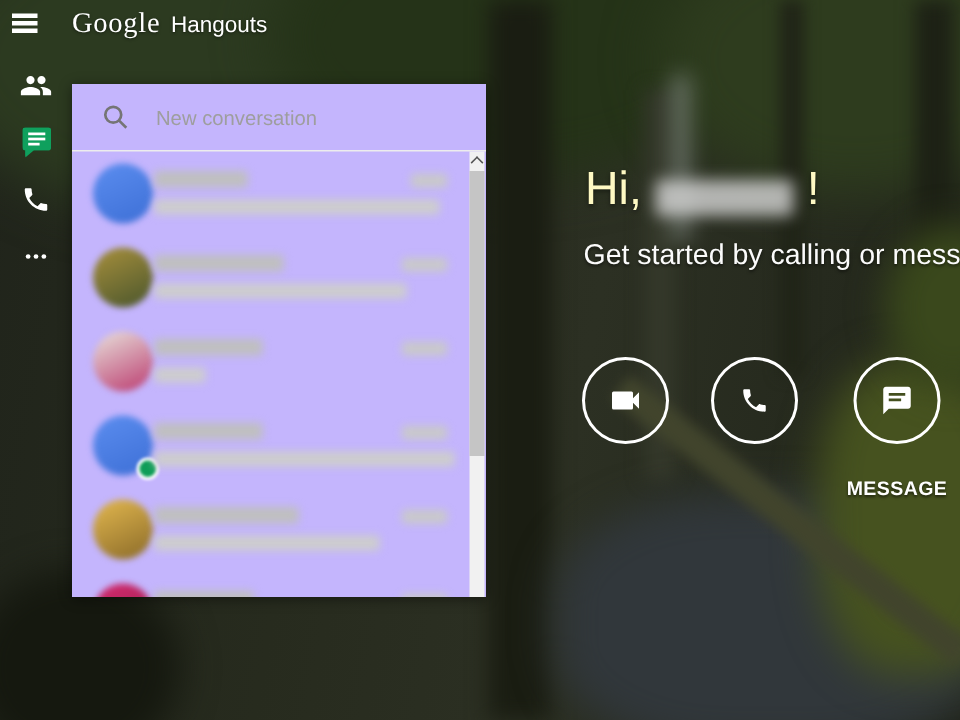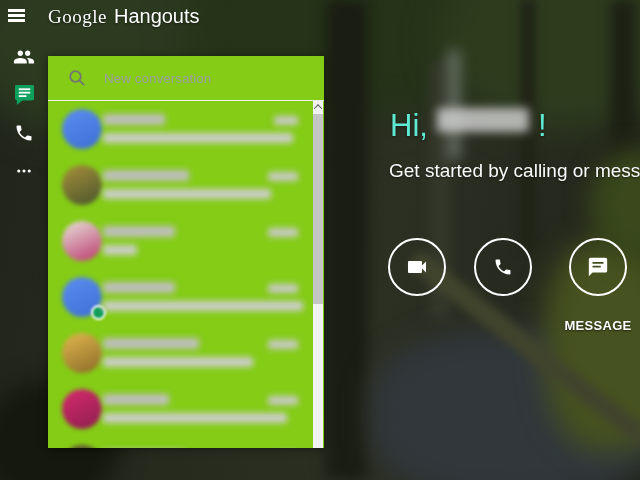--- a/index.html
+++ b/index.html
@@ -25,29 +25,29 @@
   .rocks2 { left:590px; top:150px; width:90px; height:110px; background:#3a481c; filter:blur(12px); border-radius:50%; }
   .log { left:420px; top:250px; width:290px; height:20px; background:#41442c; filter:blur(4px); transform:rotate(38deg); transform-origin:left top; }
   .darkcorner { left:-20px; top:380px; width:140px; height:130px; background:#15180f; filter:blur(12px); border-radius:50%; }
 
   
   .hamburger { position:absolute; left:8px; top:9px; width:17px; cursor:pointer; }
   .hamburger .bar { height:2.5px; background:#fff; margin-bottom:2.5px; }
   .logo { position:absolute; left:48px; top:5px; display:flex; align-items:center; color:#fff;
           text-shadow:0 1px 2px rgba(0,0,0,.5); }
   .logo-google { font-family:"Liberation Serif", serif; font-size:19px; letter-spacing:.5px; }
-  .logo-product { font-size:20px; margin-left:7px; }
+  .logo-product { font-size:15px; margin-left:7px; }
 
   
   .side-nav { position:absolute; left:0; top:38px; width:48px; }
   .side-item { height:38px; display:flex; align-items:center; justify-content:center; cursor:pointer; }
   .side-item svg { display:block; }
 
   
-  .panel { position:absolute; left:48px; top:56px; width:276px; height:392px; background:#84cc16;
+  .panel { position:absolute; left:48px; top:56px; width:276px; height:342px; background:#c4b5fd;
            box-shadow:0 1px 8px rgba(0,0,0,.45); }
   .search-row { height:44px; border-bottom:1px solid #ededed; display:flex; align-items:center; }
   .search-row svg { margin-left:20px; }
   .search-input { border:none; outline:none; margin-left:16px; font-size:13.5px; color:#333; width:170px;
                   font-family:"Liberation Sans", sans-serif; background:transparent; }
   .search-input::placeholder { color:#9e9e9e; opacity:1; }
   .conv-list { position:absolute; top:45px; left:0; right:0; bottom:0; overflow:hidden; }
   .conv-row { position:relative; height:56px; cursor:pointer; }
   .avatar { position:absolute; left:14px; top:8px; width:40px; height:40px; border-radius:50%; filter:blur(2px); }
   .badge { position:absolute; left:43px; top:36px; width:11px; height:11px; border-radius:50%;
@@ -55,22 +55,22 @@
   .name-blur { position:absolute; left:55px; top:13px; height:11px; background:#bfbfbf; filter:blur(3px); border-radius:2px; }
   .time-blur { position:absolute; right:26px; top:15px; height:9px; background:#c9c9c9; filter:blur(3px); border-radius:2px; }
   .preview-blur { position:absolute; left:55px; top:32px; height:10px; background:#cdcdcd; filter:blur(3px); border-radius:2px; }
   .scrollbar { position:absolute; top:45px; right:1px; width:10px; bottom:0; background:#f1f1f1; }
   .scroll-up { height:12px; display:flex; align-items:center; justify-content:center; cursor:pointer; }
   .scroll-up .chev { width:5px; height:5px; border-left:1.5px solid #555; border-top:1.5px solid #555;
                      transform:rotate(45deg) translate(1px,1px); }
   .scroll-thumb { position:absolute; top:13px; left:0; width:10px; height:190px; background:#c5c5c5; cursor:pointer; }
 
   
-  .greeting { position:absolute; left:390px; top:108px; display:flex; align-items:flex-start;
-              color:#5eead4; font-size:31px; font-weight:400; text-shadow:0 1px 3px rgba(0,0,0,.45); }
+  .greeting { position:absolute; left:390px; top:108px; display:flex; align-items:flex-end;
+              color:#fef9c3; font-size:31px; font-weight:400; text-shadow:0 1px 3px rgba(0,0,0,.45); }
   .greet-name-blur { width:92px; height:24px; margin:0 9px; background:#d6d6d6; opacity:.8;
                      filter:blur(5px); border-radius:3px; }
   .subtitle { position:absolute; left:389px; top:160px; font-size:19px; color:#fbfbfb;
               white-space:nowrap; text-shadow:0 1px 2px rgba(0,0,0,.5); }
   .action { position:absolute; top:238px; width:96px; text-align:center; cursor:pointer; }
   .action-circle { width:54px; height:54px; border:2px solid #fff; border-radius:50%; margin:0 auto;
                    display:flex; align-items:center; justify-content:center; }
   .action-label { margin-top:22px; color:#fff; font-size:13px; font-weight:bold; letter-spacing:.3px;
                   text-shadow:0 1px 2px rgba(0,0,0,.6); }
 </style>

